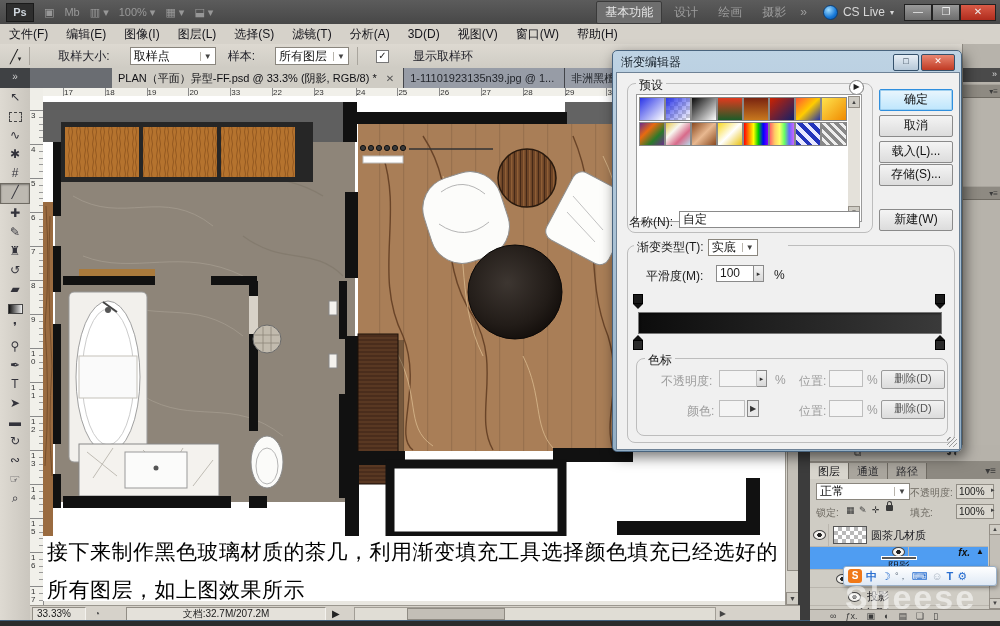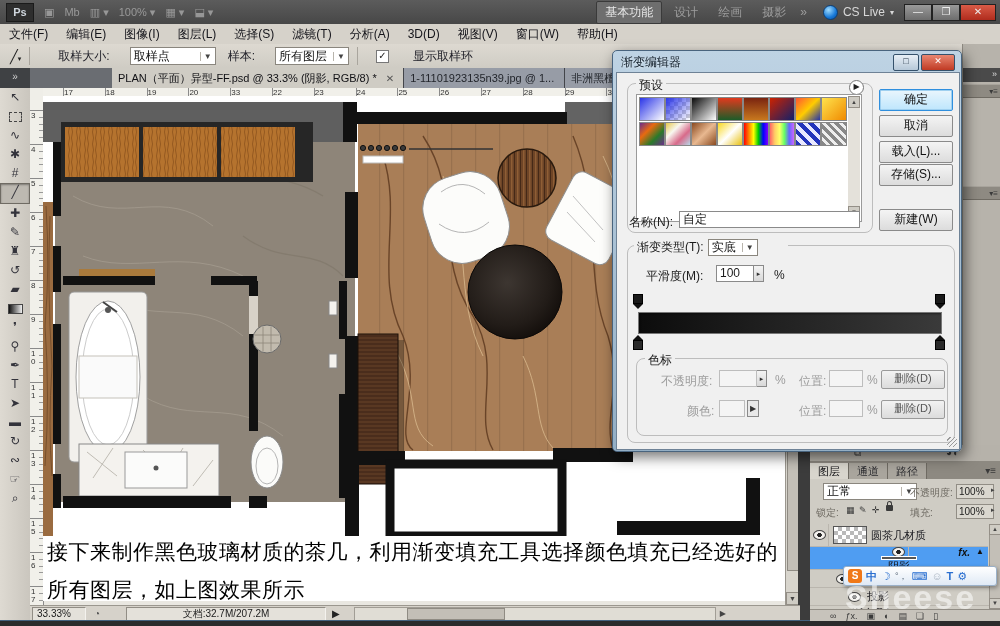--- a/index.html
+++ b/index.html
@@ -450,21 +450,21 @@
     <span style="left:44px;top:2px">⧉</span>
     <span style="left:136px;top:2px">◕◖</span>
   </div>
   <div id="layers-tabs">
       <div class="ltab active">图层</div>
       <div class="ltab">通道</div>
       <div class="ltab">路径</div>
       <span id="lmenu">▾≡</span>
     </div>
   <div id="mode-row">
-    <span class="dropdown" style="position:absolute;left:13px;top:2px;width:86px;height:15px">
+    <span class="dropdown" style="position:absolute;left:6px;top:2px;width:86px;height:15px">
       <span style="flex:1">正常</span>
         <span class="arr">▼</span>
       </span>
     <span class="plabel" style="position:absolute;left:100px;top:5px">不透明度:</span>
     <span class="pval" style="position:absolute;left:146px;top:3px;width:32px">100%</span>
     <span style="position:absolute;left:181px;top:5px;font-size:7px;color:#444">▸</span>
   </div>
   <div id="lock-row">
     <span class="plabel" style="position:absolute;left:6px;top:3px">锁定:</span>
     <span style="position:absolute;left:36px;top:2px" class="lockico">▦</span>

